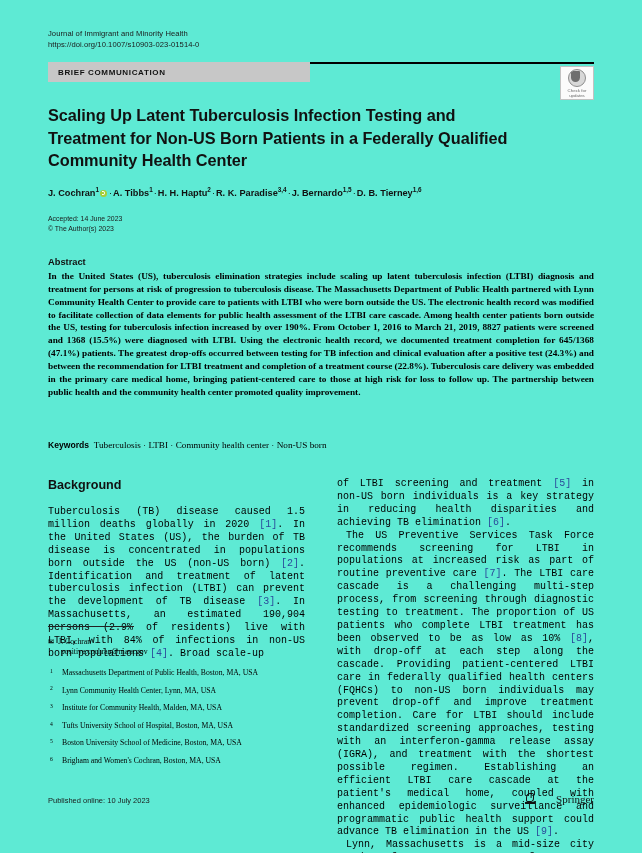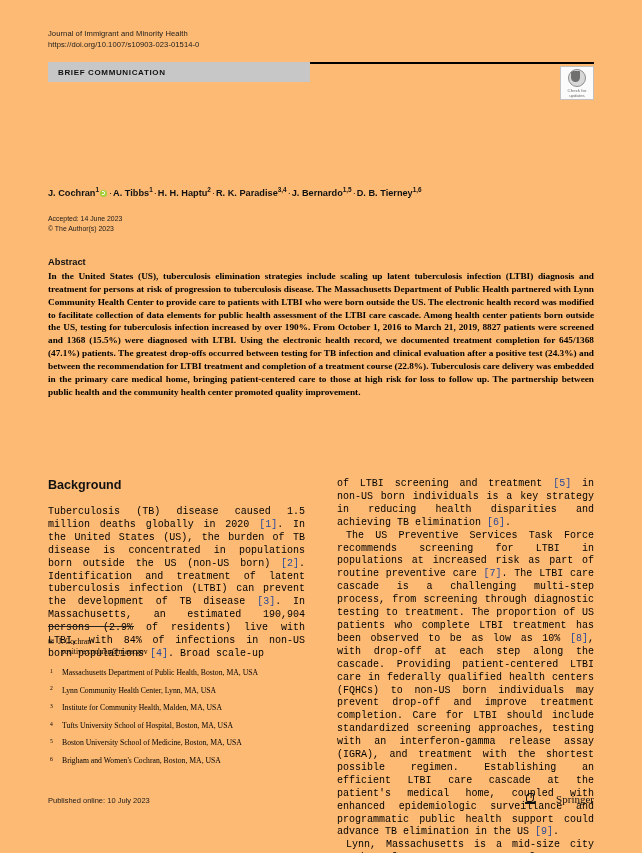--- a/index.html
+++ b/index.html
@@ -3,21 +3,21 @@
 <meta charset="utf-8">
 <style>
   html, body {
     margin: 0;
     padding: 0;
     background: #808080;
   }
   .page {
     width: 642px;
     height: 853px;
-    background: #fdba74;
+    background: #5eead4;
     position: relative;
     overflow: hidden;
     box-sizing: border-box;
     font-family: "Liberation Serif", serif;
     color: #000;
   }
   .content {
     position: absolute;
     left: 48px;
     top: 0;
@@ -319,33 +319,37 @@
     </div>
 
     <div class="crossmark">
       <div class="disc"></div>
       <div class="cm-text">
         <div>Check for</div>
         <div>updates</div>
       </div>
     </div>
 
+    <div class="title">Scaling Up Latent Tuberculosis Infection Testing and Treatment for Non-US Born Patients in a Federally Qualified Community Health Center</div>
 
     <div class="authors">
       <span><span>J. Cochran</span><sup>1</sup><span class="orcid"></span></span><span class="sep">·</span><span><span>A. Tibbs</span><sup>1</sup></span><span class="sep">·</span><span><span>H. H. Haptu</span><sup>2</sup></span><span class="sep">·</span><span><span>R. K. Paradise</span><sup>3,4</sup></span><span class="sep">·</span><span><span>J. Bernardo</span><sup>1,5</sup></span><span class="sep">·</span><span><span>D. B. Tierney</span><sup>1,6</sup></span>
     </div>
 
     <div class="accepted">
       <div>Accepted: 14 June 2023</div>
       <div>© The Author(s) 2023</div>
     </div>
 
     <div class="abstract-head">Abstract</div>
     <div class="abstract-body">In the United States (US), tuberculosis elimination strategies include scaling up latent tuberculosis infection (LTBI) diagnosis and treatment for persons at risk of progression to tuberculosis disease. The Massachusetts Department of Public Health partnered with Lynn Community Health Center to provide care to patients with LTBI who were born outside the US. The electronic health record was modified to facilitate collection of data elements for public health assessment of the LTBI care cascade. Among health center patients born outside the US, testing for tuberculosis infection increased by over 190%. From October 1, 2016 to March 21, 2019, 8827 patients were screened and 1368 (15.5%) were diagnosed with LTBI. Using the electronic health record, we documented treatment completion for 645/1368 (47.1%) patients. The greatest drop-offs occurred between testing for TB infection and clinical evaluation after a positive test (24.3%) and between the recommendation for LTBI treatment and completion of a treatment course (22.8%). Tuberculosis care delivery was embedded in the primary care medical home, bringing patient-centered care to those at high risk for loss to follow up. The partnership between public health and the community health center promoted quality improvement.</div>
 
+    <div class="keywords">
+      <b>Keywords</b>&nbsp;&nbsp;<span>Tuberculosis · LTBI · Community health center · Non-US born</span>
+    </div>
 
     <div class="col col-left">
       <div class="section-head">Background</div>
       <p class="body-text">Tuberculosis (TB) disease caused 1.5 million deaths globally in 2020 <span class="ref">[1]</span>. In the United States (US), the burden of TB disease is concentrated in populations born outside the US (non-US born) <span class="ref">[2]</span>. Identification and treatment of latent tuberculosis infection (LTBI) can prevent the development of TB disease <span class="ref">[3]</span>. In Massachusetts, an estimated 190,904 persons (2.9% of residents) live with LTBI, with 84% of infections in non-US born populations <span class="ref">[4]</span>. Broad scale-up</p>
     </div>
 
     <div class="col col-right">
       <p class="body-text">of LTBI screening and treatment <span class="ref">[5]</span> in non-US born individuals is a key strategy in reducing health disparities and achieving TB elimination <span class="ref">[6]</span>.</p>
       <p class="body-text indent">The US Preventive Services Task Force recommends screening for LTBI in populations at increased risk as part of routine preventive care <span class="ref">[7]</span>. The LTBI care cascade is a challenging multi-step process, from screening through diagnostic testing to treatment. The proportion of US patients who complete LTBI treatment has been observed to be as low as 10% <span class="ref">[8]</span>, with drop-off at each step along the cascade. Providing patient-centered LTBI care in federally qualified health centers (FQHCs) to non-US born individuals may prevent drop-off and improve treatment completion. Care for LTBI should include standardized screening approaches, testing with an interferon-gamma release assay (IGRA), and treatment with the shortest possible regimen. Establishing an efficient LTBI care cascade at the patient's medical home, coupled with enhanced epidemiologic surveillance and programmatic public health support could advance TB elimination in the US <span class="ref">[9]</span>.</p>
       <p class="body-text indent">Lynn, Massachusetts is a mid-size city north of Boston; 36.7% of 101,253 residents are non-US born <span class="ref">[10]</span>. Most of</p>

